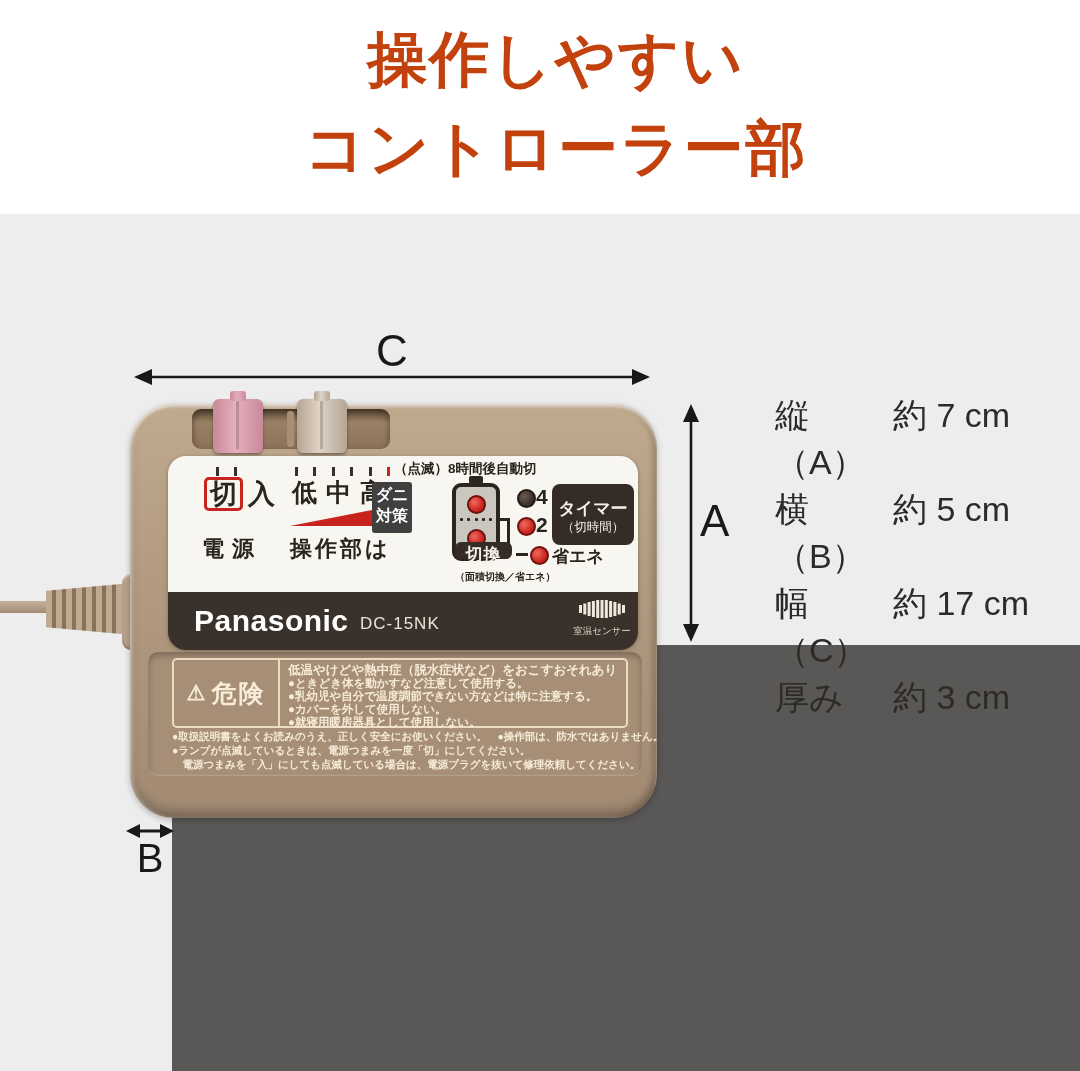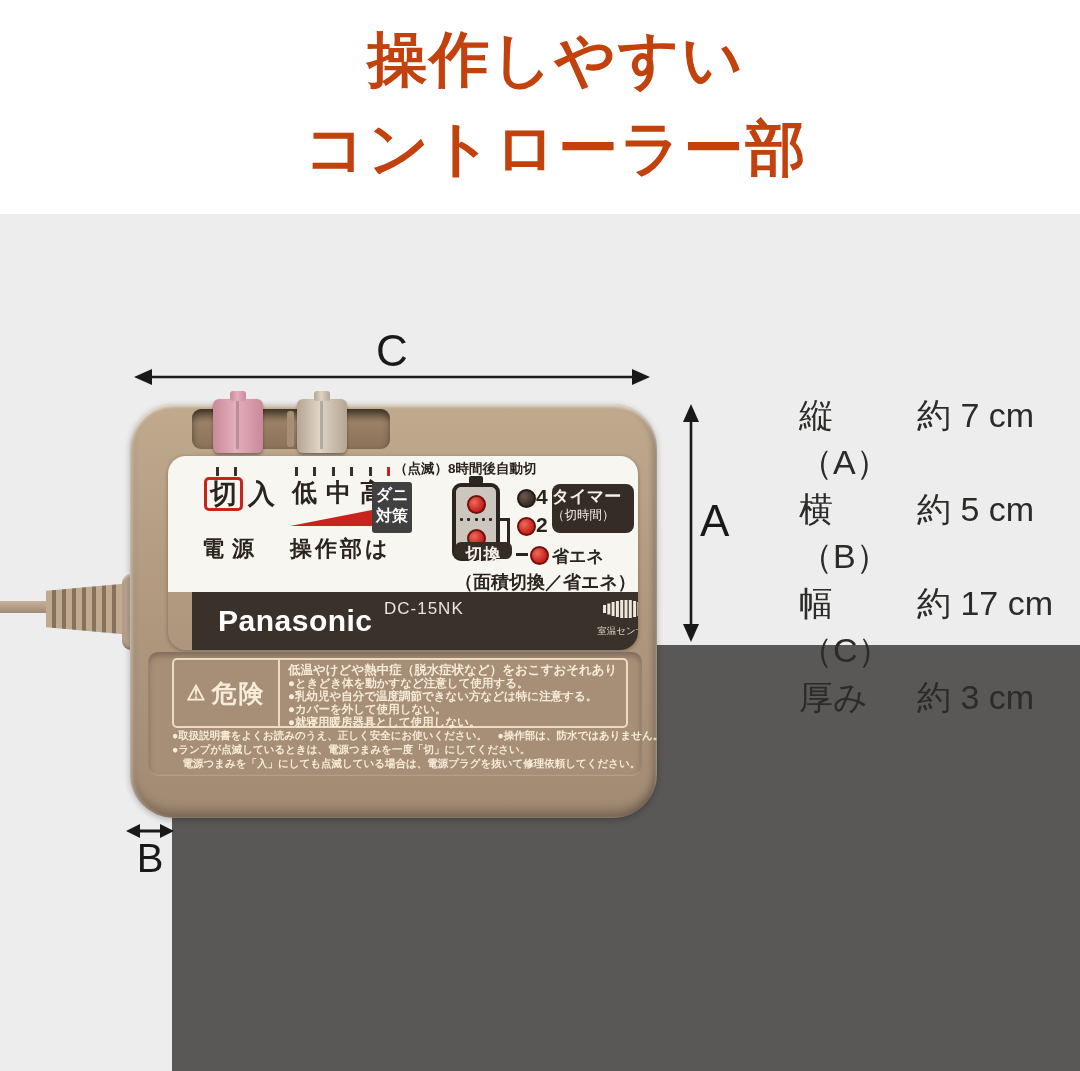--- a/index.html
+++ b/index.html
@@ -18,21 +18,21 @@
   
   .dimC-label{left:134px;top:326px;width:516px;text-align:center;font-size:44px;color:#1B1917;}
   .dimA-label{left:700px;top:496px;font-size:44px;color:#1B1917;}
   .dimB-label{left:124px;top:836px;width:52px;text-align:center;font-size:40px;color:#1B1917;}
   .arrowC{left:134px;top:366px;}
   .arrowA{left:680px;top:404px;}
   .arrowB{left:126px;top:822px;}
 
   
   .dims{left:775px;top:392px;color:#2D2B28;font-size:34px;line-height:47px;}
-  .dim-row{display:flex;margin-left:24px;}
+  .dim-row{display:flex;}
   .dim-label{width:118px;}
   .dim-value{white-space:pre;}
 
   
   .cord{left:0;top:601px;width:52px;height:12px;border-radius:0 4px 4px 0;
         background:linear-gradient(180deg,#c6b29c,#a18b74);}
   .relief{left:46px;top:582px;width:86px;height:54px;border-radius:6px;
           background:repeating-linear-gradient(90deg,#bfa98f 0 6px,#87715a 6px 10px);
           clip-path:polygon(0 16%,100% 2%,100% 98%,0 84%);}
   .side-tab{left:122px;top:574px;width:18px;height:76px;border-radius:9px;
@@ -53,21 +53,21 @@
   .knob{width:50px;height:54px;border-radius:6px;box-shadow:0 2px 3px rgba(0,0,0,.35);}
   .knob::before{content:"";position:absolute;left:17px;top:-8px;width:16px;height:10px;border-radius:3px;background:inherit;}
   .knob::after{content:"";position:absolute;left:23px;top:2px;width:3px;height:48px;background:rgba(0,0,0,.18);}
   .knob-pink{left:83px;top:-5px;background:linear-gradient(90deg,#C9899A,#E5AFBC 45%,#C9899A);}
   .knob-tan{left:167px;top:-5px;background:linear-gradient(90deg,#B5A593,#DFD4C6 45%,#B5A593);}
 
   
   .faceplate{left:38px;top:52px;width:470px;height:194px;border-radius:18px;overflow:hidden;
              box-shadow:0 1px 4px rgba(0,0,0,.3);}
   .face-white{left:0;top:0;width:470px;height:136px;background:#F8F6F0;color:#2B241E;}
-  .face-dark{left:0;top:136px;width:470px;height:72px;background:#3B312B;margin-left:24px;}
+  .face-dark{left:0;top:136px;width:470px;height:72px;background:#3B312B;}
 
   .tick{display:inline-block;width:3px;height:9px;background:#38302A;margin-right:11px;}
   .tick.red{background:#C8231D;}
   .power-ticks{left:48px;top:6px;}
   .temp-ticks{left:127px;top:6px;}
 
   .power-switch{left:36px;top:20px;display:flex;align-items:center;gap:5px;
                 font-size:27px;font-weight:bold;}
   .kiri-box{border:3px solid #C8231D;border-radius:5px;padding:0 3px;line-height:1.05;}
   .power-label{left:34px;top:78px;font-size:22px;font-weight:bold;letter-spacing:8px;}
@@ -89,48 +89,48 @@
   .tb-dots{left:4px;top:31px;width:32px;display:flex;justify-content:space-between;}
   .tb-dots span{width:3px;height:3px;background:#2C241E;border-radius:1px;}
   .conn-h{left:332px;top:62px;width:10px;height:3px;background:#2C241E;}
   .conn-v{left:339px;top:62px;width:3px;height:26px;background:#2C241E;}
   .led4{left:349px;top:33px;}
   .led2{left:349px;top:61px;}
   .num{font-size:21px;font-weight:bold;}
   .num4{left:368px;top:29px;}
   .num2{left:368px;top:57px;}
   .timer-badge{left:384px;top:28px;width:82px;height:46px;background:#352C25;border-radius:8px;
-               color:#F5F1E8;padding-top:3px;}
+               color:#F5F1E8;text-align:center;padding-top:15px;}
   .timer-badge .l1{font-size:17px;font-weight:bold;line-height:1.2;}
   .timer-badge .l2{font-size:12.5px;}
   .switch-badge{left:287px;top:86px;width:57px;height:17px;background:#352C25;border-radius:6px;
                 color:#F5F1E8;font-size:17px;font-weight:bold;text-align:center;line-height:25px;letter-spacing:1px;}
   .dash-eco{left:348px;top:97px;width:12px;height:3px;background:#2C241E;}
   .led-eco{left:362px;top:90px;}
   .eco-label{left:384px;top:89px;font-size:17px;font-weight:bold;}
-  .timer-caption{left:287px;top:114px;font-size:18px;font-weight:bold;}
+  .timer-caption{left:287px;top:114px;font-size:10px;font-weight:bold;}
 
   .brand-logo{left:26px;top:12px;font-size:30px;font-weight:bold;color:#FFFFFF;letter-spacing:0.5px;}
-  .brand-model{left:192px;top:7px;font-size:17px;color:#E9E4D9;letter-spacing:1px;}
+  .brand-model{left:192px;top:22px;font-size:17px;color:#E9E4D9;letter-spacing:1px;}
   .sensor-wrap{left:404px;top:6px;width:60px;text-align:center;}
   .sensor-label{font-size:9.5px;color:#DDD5C6;display:block;margin-top:1px;}
 
   
   .recess{left:18px;top:248px;width:494px;height:124px;border-radius:10px;background:#A68E77;
           box-shadow:inset 0 3px 6px rgba(0,0,0,.28), inset 0 -1px 2px rgba(255,255,255,.28);}
   .warnbox{left:24px;top:6px;width:452px;height:66px;border:2px solid #EBDCC0;border-radius:5px;
            display:flex;color:#F6ECD8;}
   .warn-danger{width:104px;border-right:2px solid #EBDCC0;display:flex;align-items:center;justify-content:center;gap:4px;
                font-size:25px;font-weight:bold;letter-spacing:2px;}
   .warn-danger .tri{font-size:21px;}
   .warn-text{flex:1;padding:3px 8px 13px 8px;}
   .warn-header{font-size:12.5px;font-weight:bold;line-height:1.15;white-space:nowrap;}
   .warn-bullet{font-size:11.5px;font-weight:bold;line-height:1.13;white-space:nowrap;}
   .notices{left:24px;top:78px;color:#F6ECD8;font-size:10.5px;font-weight:bold;line-height:1.32;}
-  .notice-line{white-space:nowrap;font-family:Liberation Mono, monospace;}
+  .notice-line{white-space:nowrap;}
 </style>
 </head>
 <body>
 
 <div class="canvas">
 
   <div class="abs bg-light"></div>
   <div class="abs bg-dark"></div>
 
   <div class="abs title">

